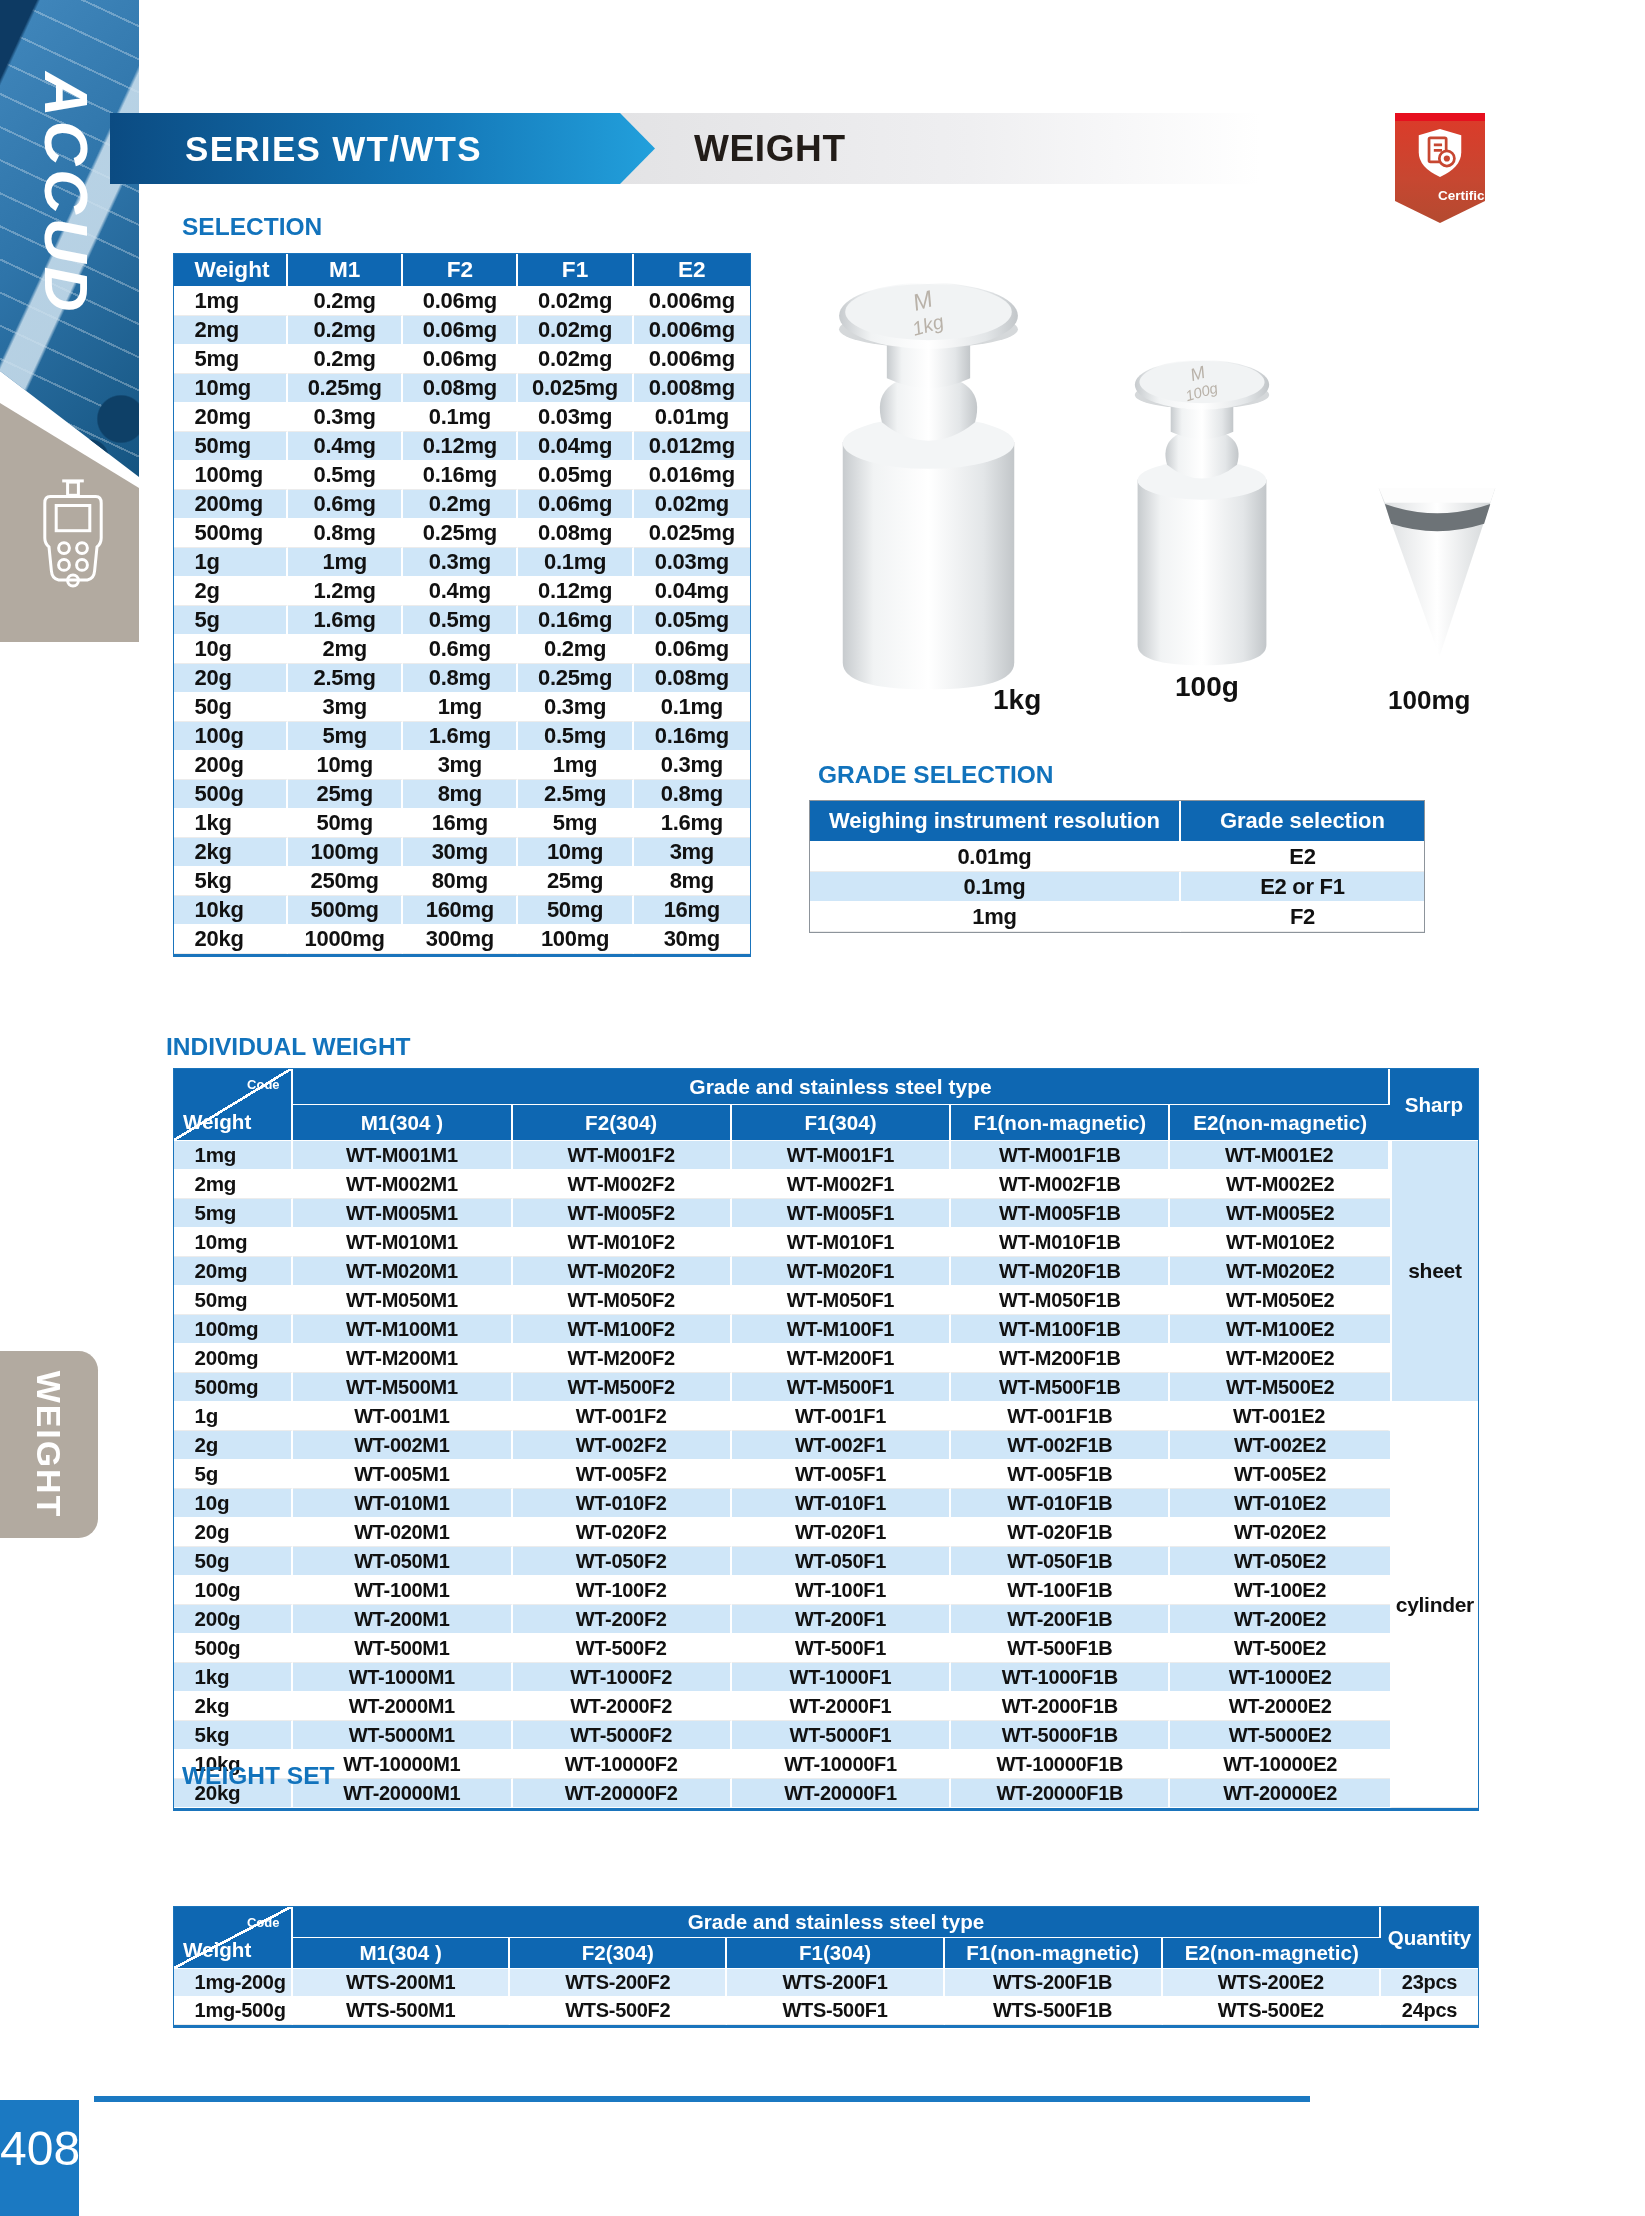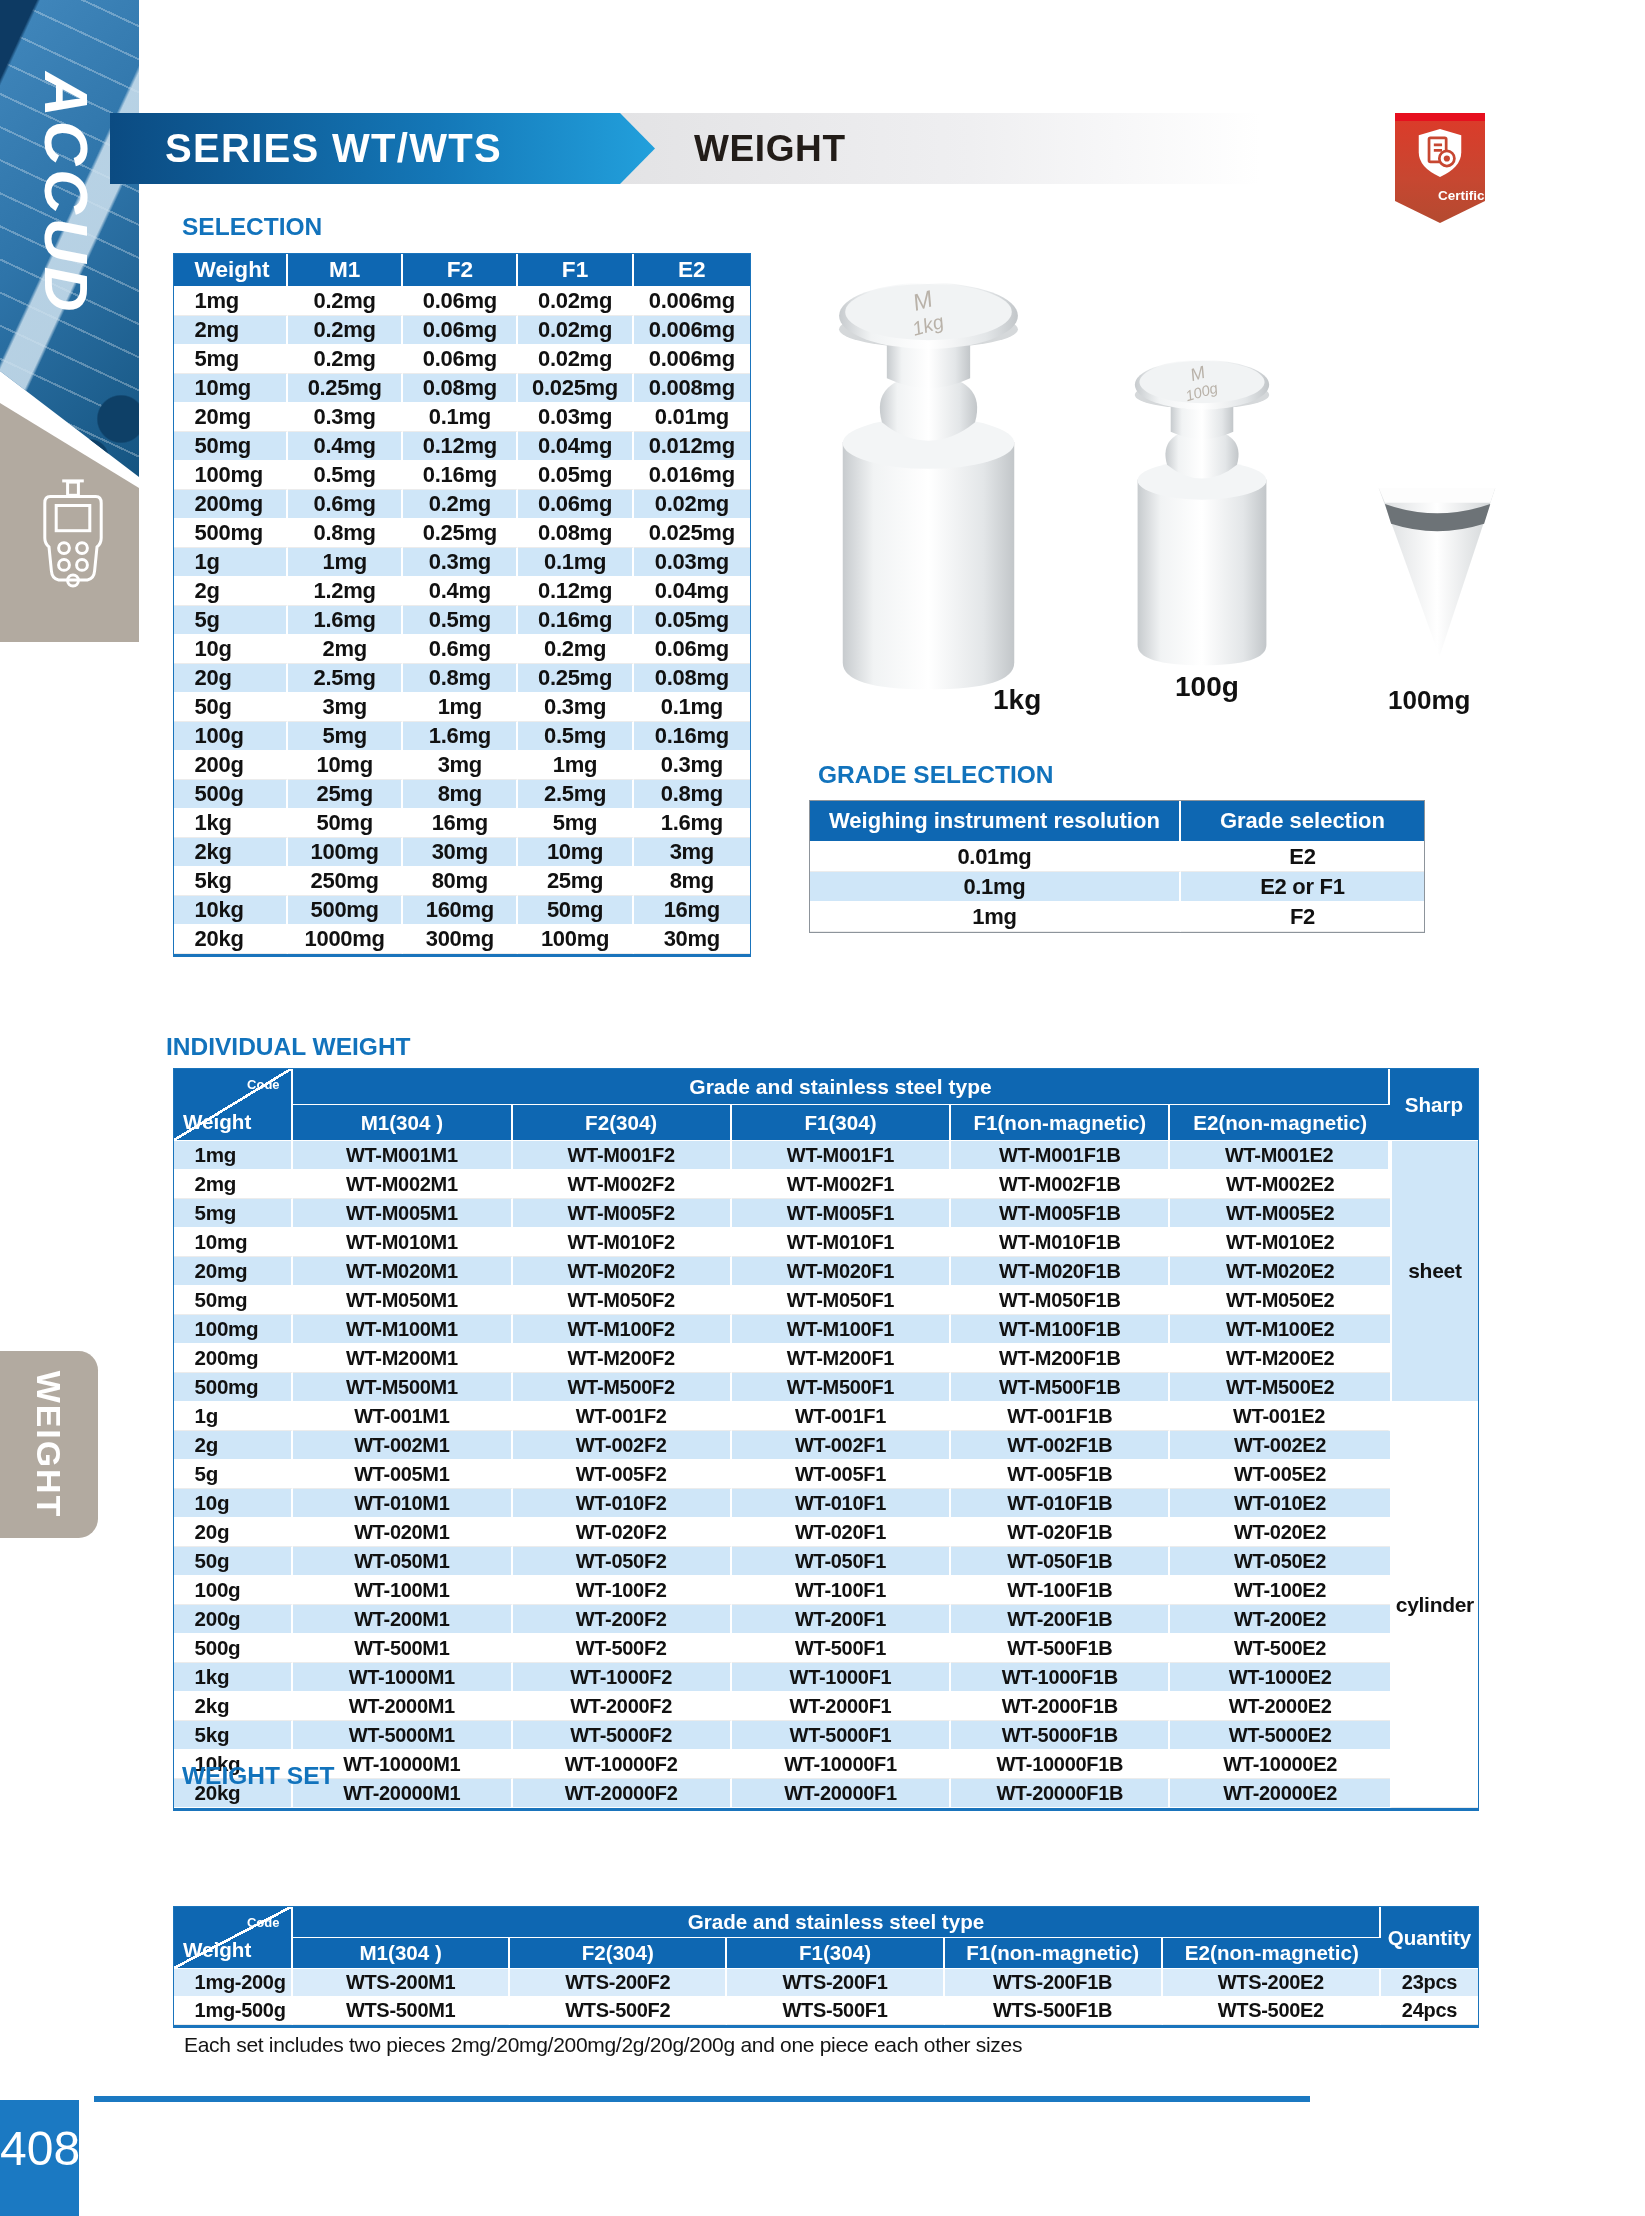--- a/index.html
+++ b/index.html
@@ -28,21 +28,21 @@
 
   
   .hdr-gray{position:absolute;left:618px;top:113px;width:642px;height:71px;
     background:linear-gradient(90deg,#e3e3e5 0%,#efeff1 55%,#ffffff 100%);
     display:flex;align-items:center;}
   .hdr-gray .cat{padding-left:76px;font-size:37px;font-weight:bold;color:#221c18;letter-spacing:0.6px;}
   .hdr-blue{position:absolute;left:110px;top:113px;width:545px;height:71px;
     clip-path:polygon(0 0,calc(100% - 35px) 0,100% 50%,calc(100% - 35px) 100%,0 100%);
     background:linear-gradient(90deg,#0b4b82 0%,#1477b7 60%,#22a0dc 100%);
     display:flex;align-items:center;}
-  .hdr-blue .ser{padding-left:55px;font-size:40px;font-weight:bold;color:#fff;letter-spacing:1.3px;}
+  .hdr-blue .ser{padding-left:55px;font-size:35px;font-weight:bold;color:#fff;letter-spacing:1.3px;margin-left:20px;}
 
   
   .badge{position:absolute;left:1395px;top:113px;width:90px;height:110px;
     clip-path:polygon(0 0,100% 0,100% 80%,50% 100%,0 80%);
     background:linear-gradient(#dd3a29 0%,#c74731 60%,#b44a30 100%);text-align:center;}
   .badge .strip{position:absolute;left:0;top:0;width:100%;height:8.4px;background:#e60f1e;}
   .badge svg{margin-top:14px;}
   .badge .btxt{position:absolute;left:0;right:0;top:75px;color:#fff;font-weight:bold;font-size:13.5px;padding-left:43px;}
 
   
@@ -689,19 +689,18 @@
             <td>WTS-500M1</td>
             <td>WTS-500F2</td>
             <td>WTS-500F1</td>
             <td>WTS-500F1B</td>
             <td>WTS-500E2</td>
             <td>24pcs</td>
           </tr>
         </tbody>
     </table>
   </div>
-  <div class="foot-note">Each set includes two pieces  2mg/20mg/200mg/2g/20g/200g and one piece each other sizes</div>
 
   <div class="foot-bar"></div>
   <div class="page-num">408</div>
 
 </div>
 
 
 </body></html>

